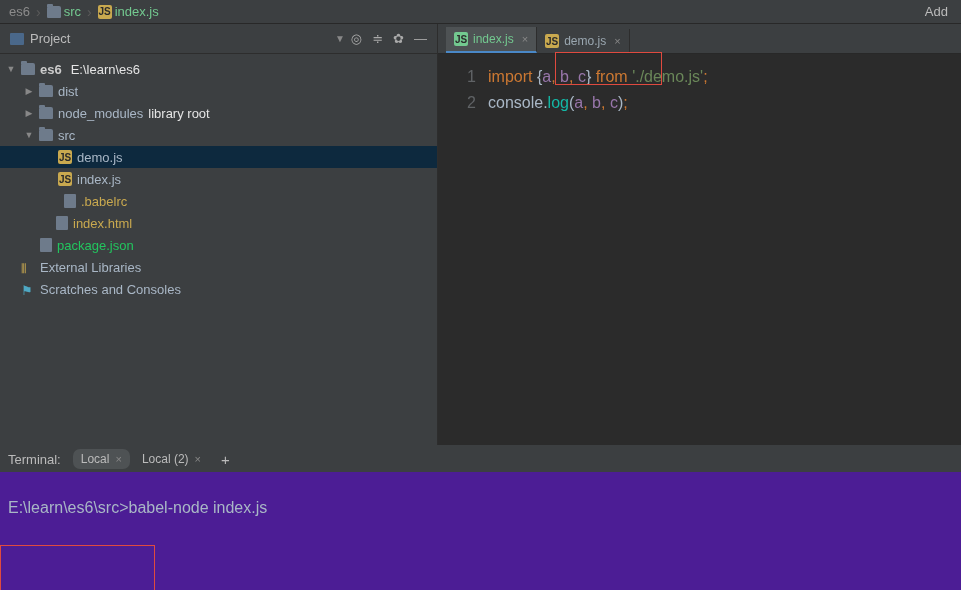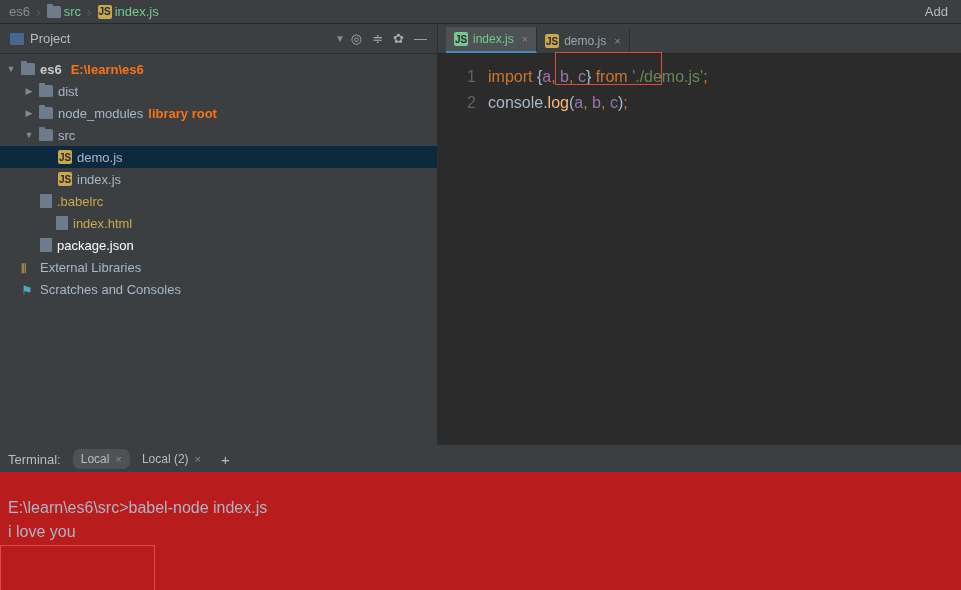--- a/index.html
+++ b/index.html
@@ -17,42 +17,42 @@
 .sidebar { width: 438px; background: #3c3f41; border-right: 1px solid #2d2d2d; display: flex; flex-direction: column; justify-content: center; }
 .side-hdr { display: flex; align-items: center; height: 30px; padding: 0 10px; border-bottom: 1px solid #2d2d2d; gap: 6px; }
 .side-hdr .title { color: #bbb; flex: 1; }
 .side-hdr .arrow-down { font-size: 10px; color: #888; }
 .side-actions { display: flex; gap: 10px; align-items: center; color: #aaa; }
 .side-actions span { cursor: pointer; }
 .tree { flex: 1; overflow: auto; padding-top: 4px; font-size: 13px; }
 .tree-row { display: flex; align-items: center; height: 22px; gap: 5px; padding-right: 6px; cursor: pointer; white-space: nowrap; }
 .tree-row.selected { background: #0d293e; }
 .exp { width: 10px; display: inline-flex; justify-content: center; color: #888; font-size: 9px; }
-.muted { color: #f97316; font-weight: bold; }
+.muted { color: #e5e5e5; }
 .yellowish { color: #c9a94f; }
-.redish { color: #ffffff; }
+.redish { color: #22c55e; }
 .lib-icon { width: 14px; height: 12px; display: inline-block; color: #c9a94f; }
 .scratch-icon { width: 14px; height: 12px; display: inline-block; color: #4ea8c3; }
 .editor { flex: 1; display: flex; flex-direction: column; background: #2b2b2b; }
 .tabbar { height: 30px; background: #3c3f41; display: flex; align-items: flex-end; border-bottom: 1px solid #282828; padding-left: 8px; }
 .tab { display: flex; align-items: center; gap: 5px; padding: 5px 8px; color: #9aa7b0; border-right: 1px solid #2d2d2d; font-size: 12px; }
 .tab.active { color: #73c990; border-bottom: 2px solid #4a88c7; background: #4e5254; }
 .tab.active .jsfile-icon { background: #73c990; }
 .tab-close { color: #888; font-size: 11px; margin-left: 3px; }
 .code-area { flex: 1; display: flex; font-family: Consolas, "Courier New", monospace; font-size: 16px; padding-top: 10px; position: relative; }
 .gutter { width: 50px; text-align: right; color: #606366; padding-right: 12px; line-height: 26px; }
 .code-lines { flex: 1; line-height: 26px; position: relative; }
 .kw { color: #cc7832; }
 .ident { color: #9876aa; }
 .str { color: #6a8759; }
-.fn { color: #fdba74; }
+.fn { color: #14b8a6; }
 .punc { color: #cc7832; }
 .white { color: #a9b7c6; }
 .redbox1 { position: absolute; border: 1px solid #e04a3f; left: 555px; top: 52px; width: 107px; height: 33px; pointer-events: none; }
-.bottom-panel { height: 145px; background: #b91c1c; border-top: 1px solid #3c3f41; display: flex; flex-direction: column; }
+.bottom-panel { height: 145px; background: #4c1d95; border-top: 1px solid #3c3f41; display: flex; flex-direction: column; }
 .bottom-tabs { height: 26px; background: #3c3f41; display: flex; align-items: center; padding-left: 8px; gap: 4px; }
 .bottom-tabs .label { color: #bbb; margin-right: 8px; }
 .btab { display: flex; align-items: center; gap: 6px; padding: 3px 8px; color: #bbb; font-size: 12px; border-radius: 7px; }
 .btab.active { background: #4e5254; }
 .btab .x { color: #888; font-size: 11px; }
 .plus { color: #bbb; padding: 0 8px; font-size: 15px; }
 .term-body { flex: 1; font-family: Consolas, "Courier New", monospace; font-size: 16px; color: #a9b7c6; padding: 24px 8px 0 8px; position: relative; line-height: 24px; }
 .redbox2 { position: absolute; border: 1px solid #e04a3f; left: 0; top: 73px; width: 155px; height: 50px; pointer-events: none; }
 .proj-icon { width: 14px; height: 12px; display: inline-block; background: #4a688a; border-radius: 1px; position: relative; }
 .file-small { width: 12px; height: 14px; display: inline-block; background: #6e7b8b; border-radius: 1px; position: relative; }
@@ -116,21 +116,21 @@
         <span>src</span>
       </div>
       <div class="tree-row selected" style="padding-left:58px">
         <span class="jsfile-icon">JS</span>
         <span>demo.js</span>
       </div>
       <div class="tree-row" style="padding-left:58px">
         <span class="jsfile-icon">JS</span>
         <span>index.js</span>
       </div>
-      <div class="tree-row" style="padding-left:40px">
+      <div class="tree-row" style="padding-left:64px">
         <span class="file-small"></span>
         <span class="yellowish">.babelrc</span>
       </div>
       <div class="tree-row" style="padding-left:56px">
         <span class="file-small"></span>
         <span class="yellowish">index.html</span>
       </div>
       <div class="tree-row" style="padding-left:40px">
         <span class="file-small"></span>
         <span class="redish">package.json</span>
@@ -184,16 +184,15 @@
       <span class="x">×</span>
     </div>
     <div class="btab">
       <span>Local (2)</span>
       <span class="x">×</span>
     </div>
     <span class="plus">+</span>
   </div>
   <div class="term-body">
     <div><span>E:\learn\es6\src&gt;</span><span>babel-node index.js</span></div>
-    <div>i love you</div>
     <div class="redbox2"></div>
   </div>
 </div>
 
 </body></html>

